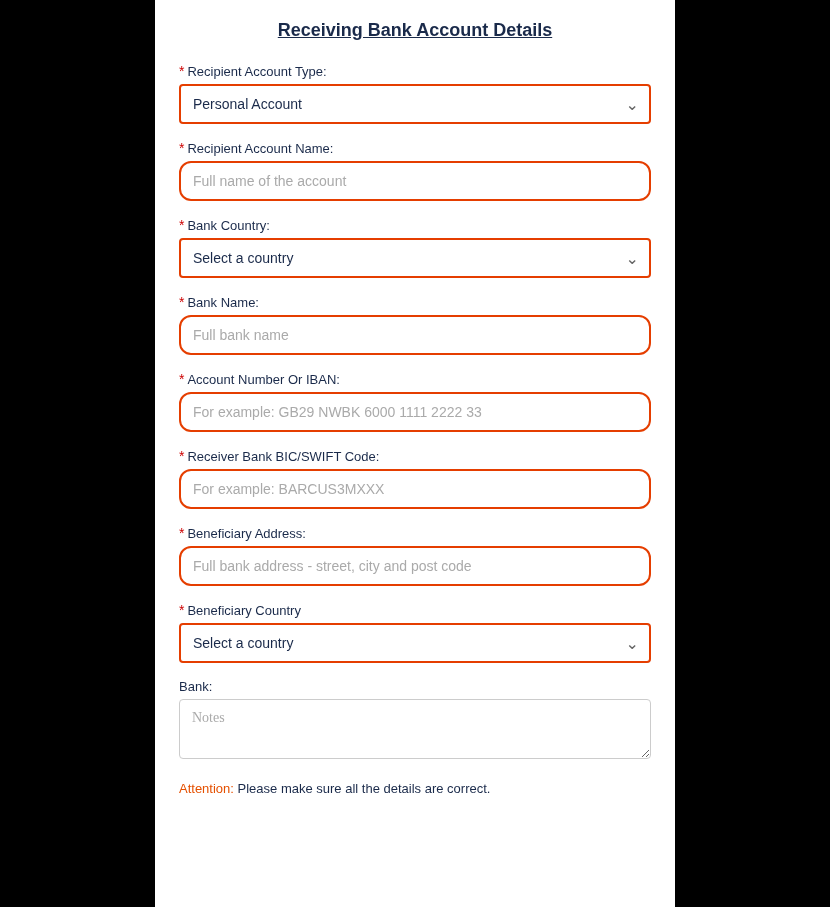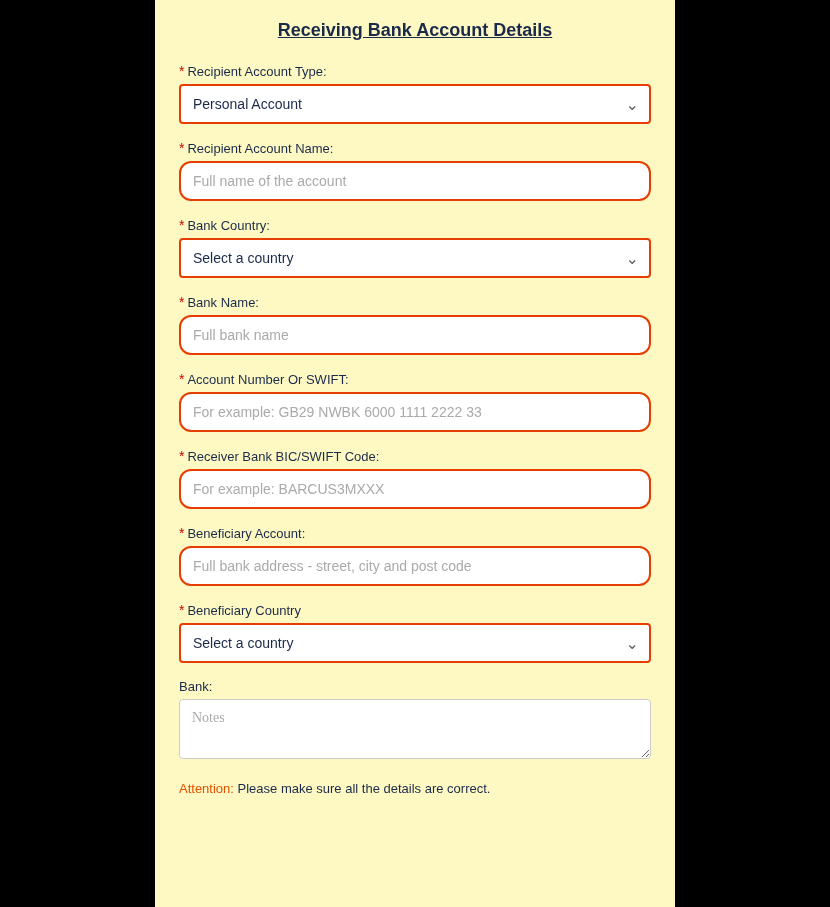--- a/index.html
+++ b/index.html
@@ -21,21 +21,21 @@
       width: 830px;
       min-height: 907px;
       background-color: #000;
       display: flex;
       justify-content: center;
       align-items: flex-start;
       padding: 0;
     }
 
     .form-panel {
-      background-color: #fef9c3;
+      background-color: #ffffff;
       width: 520px;
       min-height: 907px;
       padding: 20px 24px 30px 24px;
       margin-top: 0;
     }
 
     .form-title {
       font-size: 18px;
       font-weight: bold;
       color: #1a2a4a;
@@ -195,37 +195,37 @@
       <div class="field-label">
         <span class="required-star">*</span>
         <span class="label-text">Bank Name:</span>
       </div>
       <input type="text" class="form-input" placeholder="Full bank name" style="">
     </div>
 
     <div class="field-group">
       <div class="field-label">
         <span class="required-star">*</span>
-        <span class="label-text">Account Number Or SWIFT:</span>
+        <span class="label-text">Account Number Or IBAN:</span>
       </div>
       <input type="text" class="form-input" placeholder="For example: GB29 NWBK 6000 1111 2222 33" style="">
     </div>
 
     <div class="field-group">
       <div class="field-label">
         <span class="required-star">*</span>
         <span class="label-text">Receiver Bank BIC/SWIFT Code:</span>
       </div>
       <input type="text" class="form-input" placeholder="For example: BARCUS3MXXX" style="">
     </div>
 
     <div class="field-group">
       <div class="field-label">
         <span class="required-star">*</span>
-        <span class="label-text">Beneficiary Account:</span>
+        <span class="label-text">Beneficiary Address:</span>
       </div>
       <input type="text" class="form-input" placeholder="Full bank address - street, city and post code" style="">
     </div>
 
     <div class="field-group">
       <div class="field-label">
         <span class="required-star">*</span>
         <span class="label-text">Beneficiary Country</span>
       </div>
       <div class="select-wrapper">

